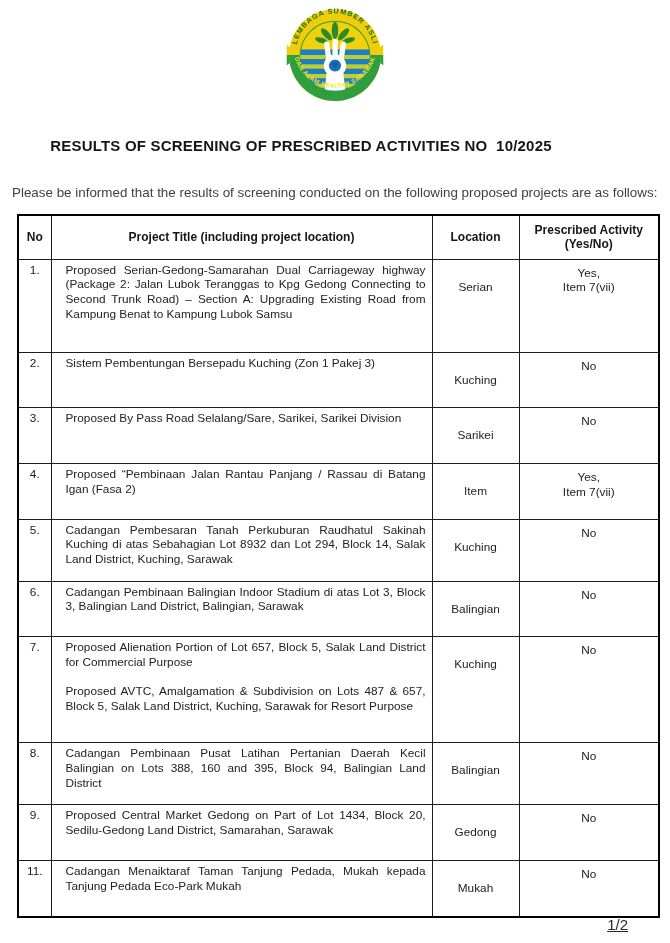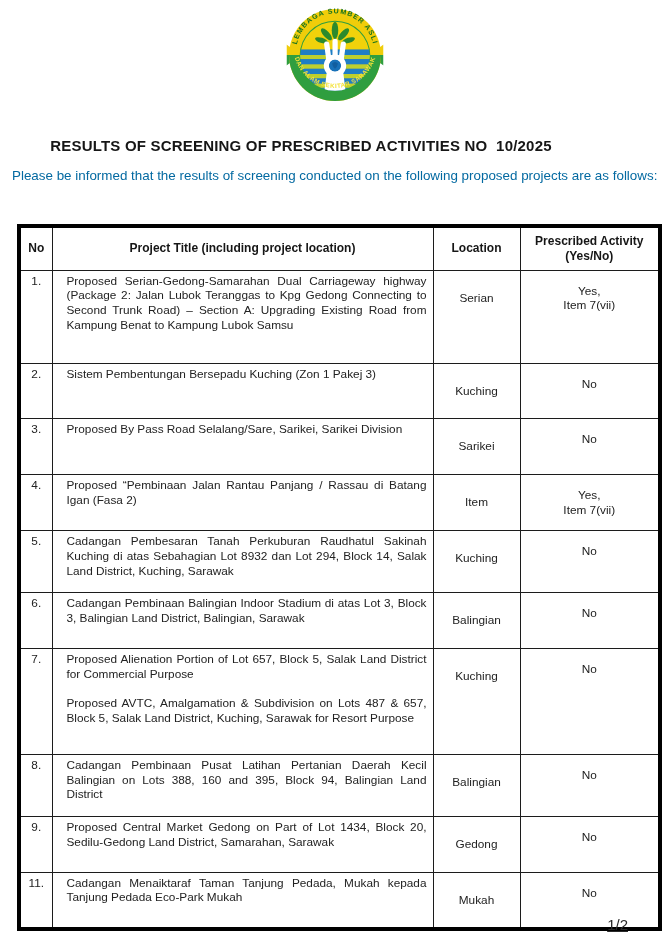--- a/index.html
+++ b/index.html
@@ -30,37 +30,37 @@
     text-align: center;
     font-size: 15px;
     font-weight: bold;
     letter-spacing: 0.2px;
     white-space: pre-wrap;
     color: #161616;
   }
 
   .intro {
     position: absolute;
-    top: 168px;
+    top: 185px;
     left: 12px;
     width: 647px;
     font-size: 13.4px;
     line-height: 16.4px;
     text-align: justify;
-    color: #0369a1;
+    color: #404040;
   }
 
   table.screening {
     position: absolute;
-    top: 224px;
+    top: 214px;
     left: 17px;
     width: 641px;
     border-collapse: collapse;
     table-layout: fixed;
-    border: 4px solid #000000;
+    border: 2px solid #000000;
   }
   table.screening col.c1 { width: 33px; }
   table.screening col.c2 { width: 381px; }
   table.screening col.c3 { width: 87px; }
   table.screening col.c4 { width: 140px; }
 
   table.screening th, table.screening td {
     border: 1px solid #1c1c1c;
     font-size: 11.8px;
     line-height: 14.7px;
@@ -73,21 +73,21 @@
     vertical-align: middle;
     height: 44px;
     font-size: 12px;
     white-space: pre-line;
     padding: 2px 3px;
     color: #161616;
   }
   td.c-no   { text-align: center; padding: 3px 1px; }
   td.c-title{ text-align: justify; padding: 3px 6px 3px 14px; white-space: pre-line; }
   td.c-loc  { text-align: center; padding: 20px 2px; }
-  td.c-pa   { text-align: center; padding: 13px 2px; white-space: pre-line; }
+  td.c-pa   { text-align: center; padding: 6px 2px; white-space: pre-line; }
 
   tbody tr:nth-child(1)  { height: 93px; }
   tbody tr:nth-child(2)  { height: 31px; }
   tbody tr:nth-child(3)  { height: 45px; }
   tbody tr:nth-child(4)  { height: 43px; }
   tbody tr:nth-child(5)  { height: 62px; }
   tbody tr:nth-child(6)  { height: 44px; }
   tbody tr:nth-child(7)  { height: 106px; }
   tbody tr:nth-child(8)  { height: 62px; }
   tbody tr:nth-child(9)  { height: 47px; }

